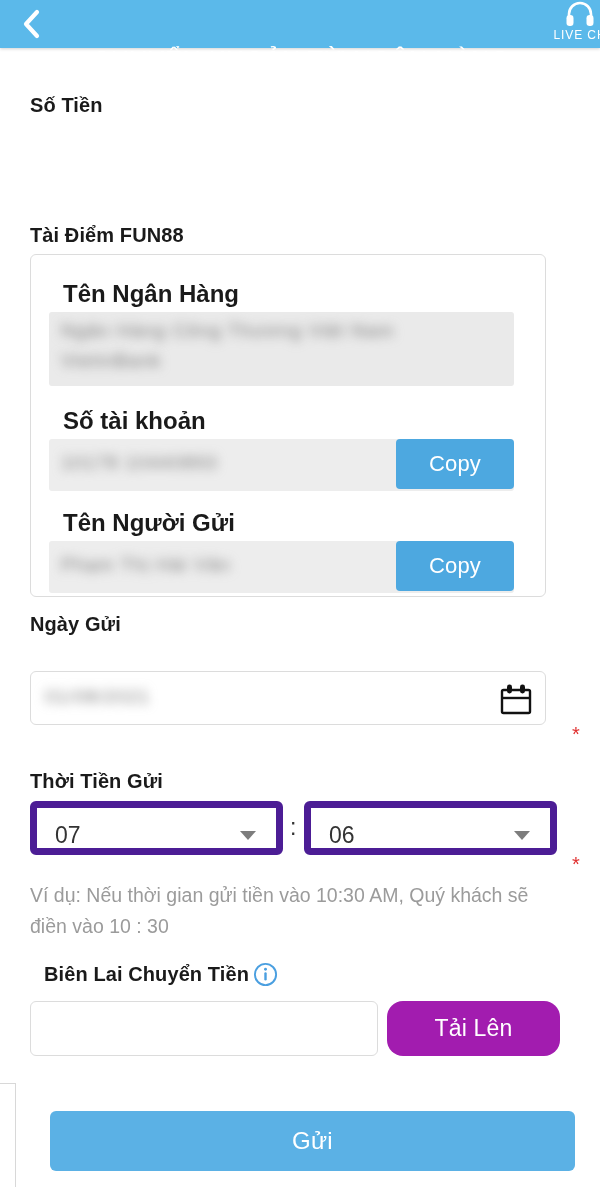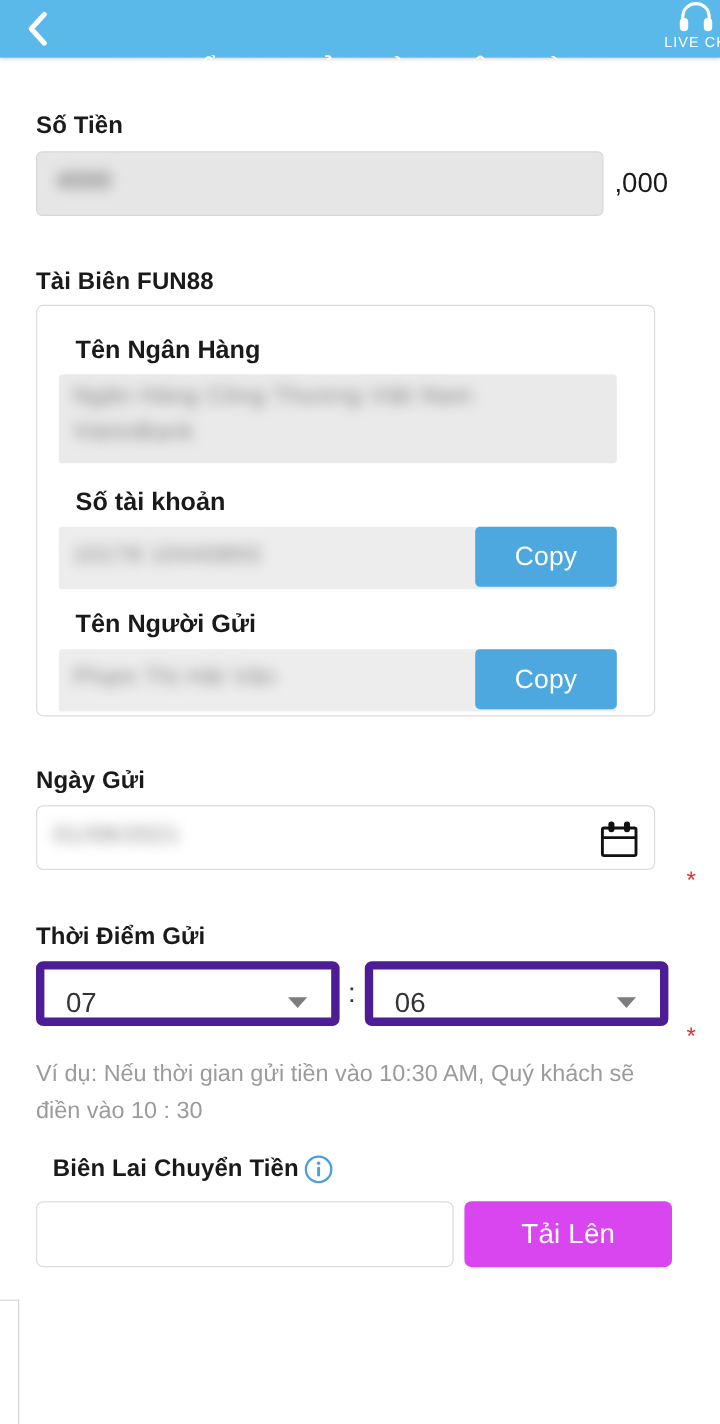--- a/index.html
+++ b/index.html
@@ -132,21 +132,21 @@
   .acct-card {
     position: absolute;
     left: 30px; top: 206px;
     width: 516px; height: 343px;
     box-sizing: border-box;
     border: 1px solid #dcdcdc;
     border-radius: 6px;
     background: #ffffff;
   }
   .sub-label {
-    font-size: 21px;
+    font-size: 24px;
     font-weight: bold;
     color: #1a1a1a;
   }
   .bank-label { position: absolute; left: 32px; top: 25px; }
   .bank-value {
     position: absolute;
     left: 18px; top: 57px;
     width: 465px; height: 74px;
     background: #eaeaea;
     border-radius: 3px;
@@ -182,21 +182,21 @@
     border: none;
     border-radius: 4px;
     color: #ffffff;
     font-size: 22px;
     font-family: "Liberation Sans", sans-serif;
     cursor: pointer;
     letter-spacing: 0.2px;
   }
 
   
-  .date-label { position: absolute; left: 30px; top: 592px; }
+  .date-label { position: absolute; left: 30px; top: 565px; }
   .date-input {
     position: absolute;
     left: 30px; top: 623px;
     width: 516px; height: 54px;
     box-sizing: border-box;
     border: 1px solid #dcdcdc;
     border-radius: 6px;
     background: #ffffff;
     cursor: pointer;
   }
@@ -274,23 +274,23 @@
     width: 348px; height: 55px;
     box-sizing: border-box;
     border: 1px solid #dcdcdc;
     border-radius: 6px;
     background: #ffffff;
   }
   .upload-btn {
     position: absolute;
     left: 387px; top: 953px;
     width: 173px; height: 55px;
-    background: #d946ef;
+    background: #a21caf;
     border: none;
-    border-radius: 6px;
+    border-radius: 16px;
     color: #ffffff;
     font-size: 23px;
     font-family: "Liberation Sans", sans-serif;
     cursor: pointer;
     letter-spacing: 0.2px;
   }
 
   
   .edge-panel {
     position: absolute;
@@ -340,28 +340,22 @@
         <rect x="21.5" y="14" width="7" height="11" rx="3.2" fill="#ffffff"></rect>
       </svg>
     </span>
     <span class="lc-label">LIVE CH</span>
   </div>
 </div>
 
 <div class="content">
 
   <div class="field-label amount-label">Số Tiền</div>
-  <div class="amount-row">
-    <div class="amount-input">
-      <span class="blur dark">4000</span>
-    </div>
-    <div class="amount-suffix">,000</div>
-  </div>
-
-  <div class="field-label acct-label">Tài Biên FUN88</div>
+
+  <div class="field-label acct-label">Tài Điểm FUN88</div>
   <div class="acct-card">
 
     <div class="sub-label bank-label">Tên Ngân Hàng</div>
     <div class="bank-value">
       <span class="blur l1">Ngân Hàng Công Thương Việt Nam</span>
       <span class="blur l2">VietinBank</span>
     </div>
 
     <div class="sub-label accno-label">Số tài khoản</div>
     <div class="accno-row">
@@ -387,21 +381,21 @@
       <svg width="34" height="34" viewBox="0 0 34 34" aria-hidden="true">
         <rect x="3" y="8" width="28" height="23" rx="1.5" fill="#ffffff" stroke="#111111" stroke-width="2.4"></rect>
         <path d="M3 16 H31" stroke="#111111" stroke-width="2.4"></path>
         <rect x="8" y="2.5" width="5" height="9" rx="2.4" fill="#111111"></rect>
         <rect x="21" y="2.5" width="5" height="9" rx="2.4" fill="#111111"></rect>
       </svg>
     </span>
   </div>
   <span class="req-star star-date">*</span>
 
-  <div class="field-label time-label">Thời Điểm Gửi</div>
+  <div class="field-label time-label">Thời Tiền Gửi</div>
   <div class="sel sel-hour">
     <span class="sel-val">07</span>
     <span class="caret"></span>
   </div>
   <span class="colon">:</span>
   <div class="sel sel-min">
     <span class="sel-val">06</span>
     <span class="caret"></span>
   </div>
   <span class="req-star star-time">*</span>
@@ -416,14 +410,15 @@
       <rect x="11.3" y="10.3" width="2.4" height="8.2" rx="1.2" fill="#4a9fe0"></rect>
     </svg>
   </span>
   <div class="receipt-input">
     <span></span>
   </div>
   <button class="upload-btn">Tải Lên</button>
 
   <div class="edge-panel"></div>
 
+  <button class="submit-btn">Gửi</button>
 
 </div>
 
 </body></html>

